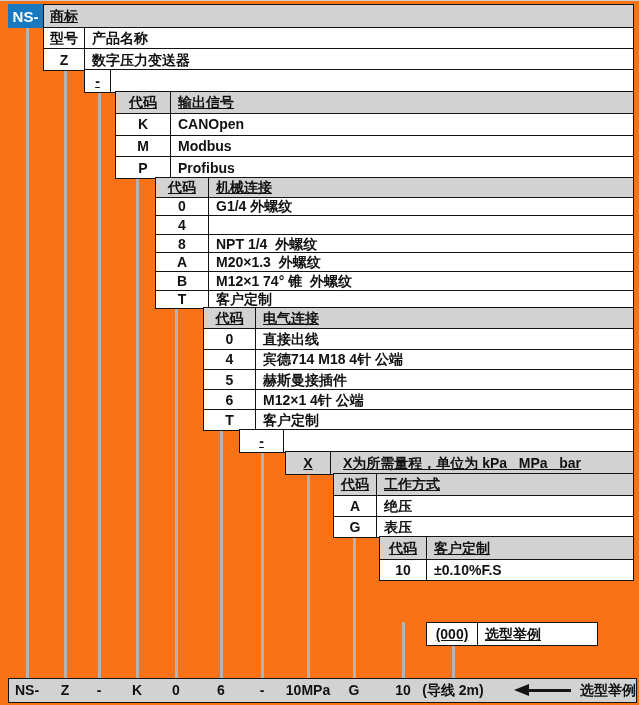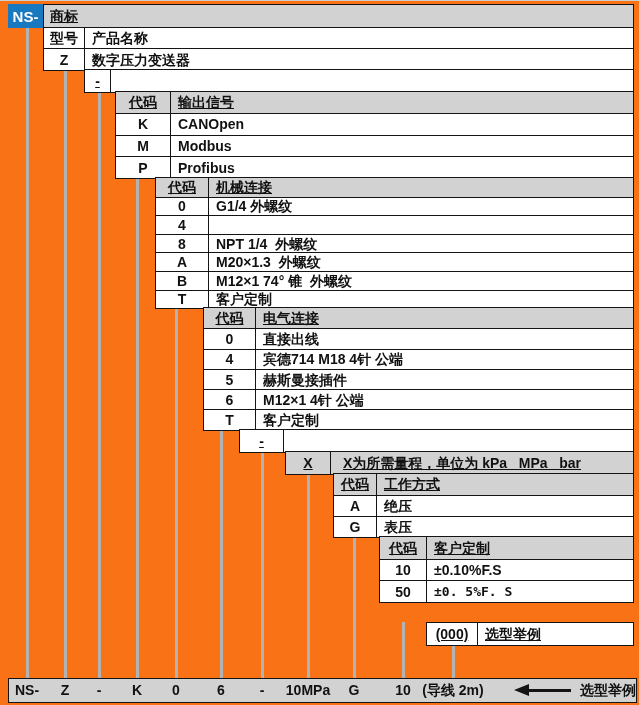--- a/index.html
+++ b/index.html
@@ -41,21 +41,21 @@
   .t1{left:43px;top:4px;width:591px;}   .t1 .trow{height:21.7px;} .t1 .code{width:41px;}
   .d1{left:84px;top:69px;width:550px;}  .d1 .trow{height:21.5px;} .d1 .code{width:26px;}
   .t2{left:115px;top:90.5px;width:519px;} .t2 .trow{height:21.6px;} .t2 .code{width:55px;}
   .t3{left:155px;top:177px;width:479px;}  .t3 .trow{height:18.6px;} .t3 .code{width:53px;}
   .t4{left:203px;top:307px;width:431px;}  .t4 .trow{height:20.3px;} .t4 .code{width:52px;}
   .d2{left:239px;top:429px;width:395px;}  .d2 .trow{height:21.5px;} .d2 .code{width:44px;}
   .tx{left:285px;top:450.5px;width:349px;} .tx .trow{height:22px;} .tx .code{width:45px;}
   .tx .desc{padding-left:12px;}
   .t5{left:333px;top:472.5px;width:301px;} .t5 .trow{height:21.3px;} .t5 .code{width:43px;}
   .t6{left:379px;top:536.3px;width:255px;} .t6 .trow{height:21.5px;} .t6 .code{width:47px;}
-  .t7{left:426px;top:622.3px;width:208px;} .t7 .trow{height:21.7px;} .t7 .code{width:51px;}
+  .t7{left:426px;top:622.3px;width:172px;} .t7 .trow{height:21.7px;} .t7 .code{width:51px;}
 
   
   .bar{
     position:absolute;left:8px;top:678px;width:629px;height:25px;background:#d2d2d2;
     border:1.5px solid #141414;box-sizing:border-box;z-index:2;
   }
   .bar .val{
     position:absolute;top:0;width:70px;height:22px;text-align:center;
     font-weight:bold;font-size:14px;line-height:22px;white-space:pre;
   }
@@ -215,24 +215,20 @@
   </div>
 
   <div class="tbl t6">
     <div class="trow hdr">
       <div class="code">代码</div>
       <div class="desc">客户定制</div>
     </div>
     <div class="trow">
       <div class="code">10</div>
       <div class="desc">±0.10%F.S</div>
-    </div>
-    <div class="trow">
-      <div class="code">50</div>
-      <div class="desc mono">±0. 5%F. S</div>
     </div>
   </div>
 
   <div class="tbl t7">
     <div class="trow">
       <div class="code">(000)</div>
       <div class="desc">选型举例</div>
     </div>
   </div>
 

